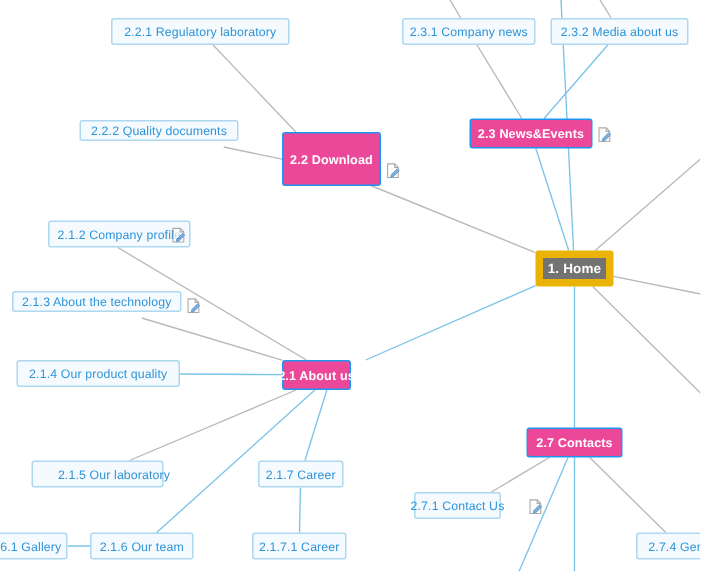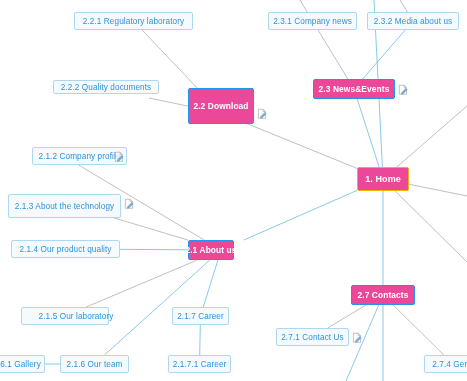--- a/index.html
+++ b/index.html
@@ -46,22 +46,22 @@
   .node-branch {
     background: #ec4899;
     border: 1px solid #1e95ef;
     color: #ffffff;
     font-size: 8.4px;
     font-weight: bold;
     height: 20px;
     padding: 0 7px;
   }
   .node-root {
-    background: #ec4899;
-    border: 1px solid #eab308;
+    background: #737373;
+    border: 5px solid #eab308;
     color: #ffffff;
     font-size: 9px;
     font-weight: bold;
     height: 24px;
     padding: 0 9px;
   }
   .edit-icon {
     position: absolute;
     width: 11px;
     height: 12px;
@@ -127,35 +127,35 @@
       <div class="node node-leaf" style="left: 268px; top: 12px; width: 89px; height: 18px;">2.3.1 Company news</div>
       <div class="node node-leaf" style="left: 367px; top: 12px; width: 92px; height: 18px;">2.3.2 Media about us</div>
       <div class="node node-leaf" style="left: 16px; top: 147px; width: 95px; height: 18px; margin-left: 16px;">2.1.2 Company profile</div>
       <span class="edit-icon" style="left: 114px; top: 151px;">
         <svg viewBox="0 0 12 12" width="11" height="12">
           <path d="M1.5 0.8 h5.2 l2.6 2.6 v7.3 h-7.8 z" fill="#fdfdfd" stroke="#8a8a8a" stroke-width="0.8"></path>
           <path d="M6.7 0.8 v2.6 h2.6" fill="none" stroke="#8a8a8a" stroke-width="0.8"></path>
           <path d="M4.2 8.6 l4.3-4.3 1.5 1.5 -4.3 4.3 -1.9 0.4 z" fill="#4b8fd6" stroke="#2f6ea8" stroke-width="0.6"></path>
         </svg>
       </span>
-      <div class="node node-leaf" style="left: 8px; top: 194px; width: 113px; height: 24px;">2.1.3 About the technology</div>
+      <div class="node node-leaf" style="left: 8px; top: 194px; width: 113px; height: 14px;">2.1.3 About the technology</div>
       <span class="edit-icon" style="left: 124px; top: 198px;">
         <svg viewBox="0 0 12 12" width="11" height="12">
           <path d="M1.5 0.8 h5.2 l2.6 2.6 v7.3 h-7.8 z" fill="#fdfdfd" stroke="#8a8a8a" stroke-width="0.8"></path>
           <path d="M6.7 0.8 v2.6 h2.6" fill="none" stroke="#8a8a8a" stroke-width="0.8"></path>
           <path d="M4.2 8.6 l4.3-4.3 1.5 1.5 -4.3 4.3 -1.9 0.4 z" fill="#4b8fd6" stroke="#2f6ea8" stroke-width="0.6"></path>
         </svg>
       </span>
       <div class="node node-leaf" style="left: 11px; top: 240px; width: 109px; height: 18px;">2.1.4 Our product quality</div>
       <div class="node node-leaf" style="left: 21px; top: 307px; width: 88px; height: 18px; padding-left: 28px;">2.1.5 Our laboratory</div>
       <div class="node node-leaf" style="left: -18px; top: 355px; width: 63px; height: 18px;">2.1.6.1 Gallery</div>
       <div class="node node-leaf" style="left: 60px; top: 355px; width: 69px; height: 18px;">2.1.6 Our team</div>
       <div class="node node-leaf" style="left: 172px; top: 307px; width: 57px; height: 18px;">2.1.7 Career</div>
       <div class="node node-leaf" style="left: 168px; top: 355px; width: 63px; height: 18px;">2.1.7.1 Career</div>
-      <div class="node node-leaf" style="left: 276px; top: 328px; width: 73px; height: 18px;">2.7.1 Contact Us</div>
+      <div class="node node-leaf" style="left: 276px; top: 328px; width: 58px; height: 18px;">2.7.1 Contact Us</div>
       <span class="edit-icon" style="left: 352px; top: 332px;">
         <svg viewBox="0 0 12 12" width="11" height="12">
           <path d="M1.5 0.8 h5.2 l2.6 2.6 v7.3 h-7.8 z" fill="#fdfdfd" stroke="#8a8a8a" stroke-width="0.8"></path>
           <path d="M6.7 0.8 v2.6 h2.6" fill="none" stroke="#8a8a8a" stroke-width="0.8"></path>
           <path d="M4.2 8.6 l4.3-4.3 1.5 1.5 -4.3 4.3 -1.9 0.4 z" fill="#4b8fd6" stroke="#2f6ea8" stroke-width="0.6"></path>
         </svg>
       </span>
       <div class="node node-leaf" style="left: 424px; top: 355px; width: 58px; height: 18px;">2.7.4 Gene</div>
     </div>
 </div>

